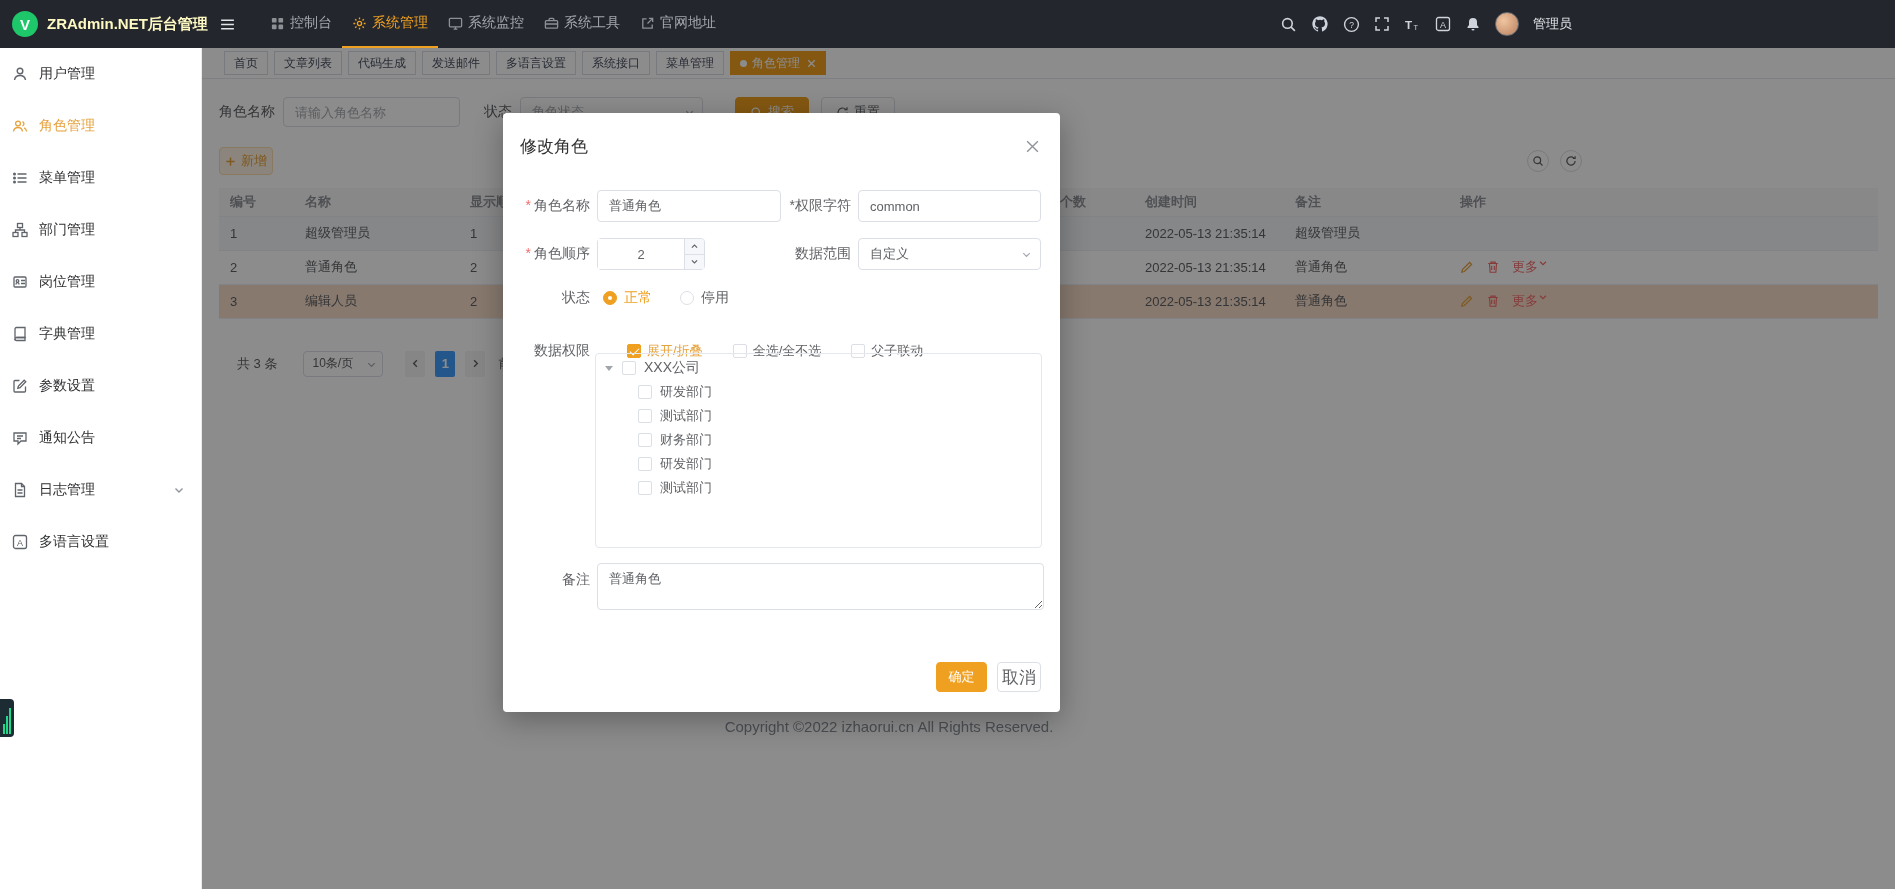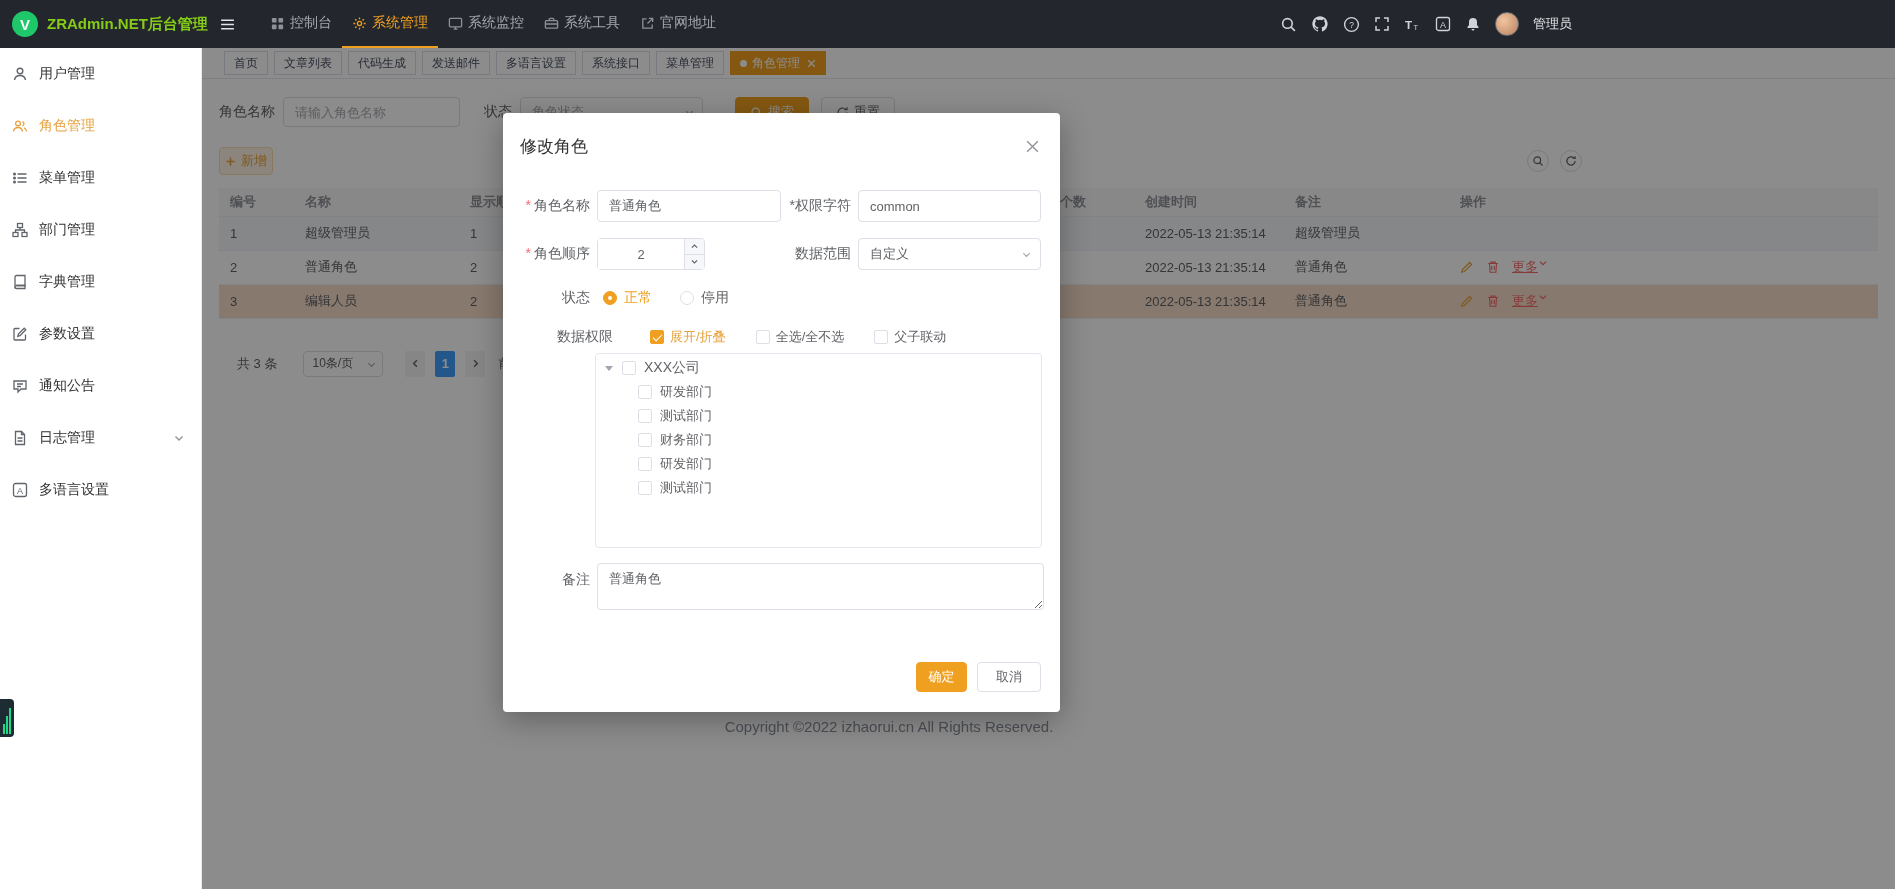--- a/index.html
+++ b/index.html
@@ -4,21 +4,21 @@
 <style>
   * { margin:0; padding:0; box-sizing:border-box; }
   html,body { width:1895px; height:889px; overflow:hidden; }
   body { font-family:"Liberation Sans","DejaVu Sans",sans-serif; font-size:14px; color:#303133; background:#f2f3f5; position:relative; }
   svg { display:block; }
 
   
   .header { position:absolute; left:0; top:0; right:0; height:48px; background:#23272d; display:flex; align-items:center; z-index:10; }
   .logo-area { width:202px; height:48px; display:flex; align-items:center; gap:9px; padding-left:12px; flex:none; cursor:pointer; }
   .logo-circle { width:26px; height:26px; border-radius:50%; background:#1ec76a; color:#fff; font-weight:bold; font-size:15px; display:flex; align-items:center; justify-content:center; flex:none; }
-  .logo-text { color:#84cc16; font-size:15px; font-weight:bold; white-space:nowrap; }
+  .logo-text { color:#fef9c3; font-size:15px; font-weight:bold; white-space:nowrap; }
   .hamburger { margin-left:13px; color:#e3e5e8; cursor:pointer; padding:4px; }
   .top-nav { display:flex; margin-left:20px; height:48px; }
   .nav-item { display:flex; align-items:center; gap:5px; padding:0 10px; color:#a3a6ad; font-size:14px; cursor:pointer; height:48px; border-bottom:2px solid transparent; }
   .nav-item .nav-ic { color:#8d9095; }
   .nav-item.active { color:#f0a020; border-bottom-color:#f0a020; }
   .nav-item.active .nav-ic { color:#f0a020; }
   .header-right { position:absolute; left:1280px; top:0; height:48px; display:flex; align-items:center; gap:14px; color:#cfd3dc; }
   .hicon { cursor:pointer; color:#cfd3dc; }
   .avatar { width:24px; height:24px; border-radius:50%; background:radial-gradient(circle at 35% 35%, #f0c5a0, #b97f5e); border:1px solid #6a6f76; cursor:pointer; }
   .uname { color:#e4e6ea; font-size:13px; cursor:pointer; white-space:nowrap; }
@@ -57,21 +57,21 @@
 
   table.role-table { margin:13px 17px 0 17px; border-collapse:collapse; table-layout:fixed; width:1659px; font-size:13px; }
   .role-table th { height:28px; background:#f8f8f9; color:#909399; font-weight:bold; text-align:left; padding-left:11px; border-bottom:1px solid #ebeef5; font-size:13px; }
   .role-table td { height:34px; color:#606266; padding-left:11px; border-bottom:1px solid #ebeef5; white-space:nowrap; overflow:hidden; }
   tr.r1 td { background:#f5f6f7; }
   tr.r2 td { background:#fff; }
   tr.r3 td { background:#f7dcc8; }
   .ops { display:flex; align-items:center; gap:12px; }
   .op-edit { color:#e6a23c; cursor:pointer; }
   .op-del { color:#f56c6c; cursor:pointer; }
-  .op-more { color:#f56c6c; cursor:pointer; display:inline-flex; gap:0; font-size:13px;text-decoration:underline; }
+  .op-more { color:#f56c6c; cursor:pointer; display:inline-flex; gap:0; font-size:13px; }
 
   .pagination { margin-top:32px; padding-left:35px; display:flex; align-items:center; font-size:13px; color:#606266; }
   .pg-total { white-space:nowrap; }
   .pg-size { margin-left:26px; width:80px; height:26px; border:1px solid #dcdfe6; border-radius:4px; display:flex; align-items:center; padding:0 20px 0 8px; position:relative; cursor:pointer; font-size:12px; color:#606266; background:#fff; }
   .pg-size .caret { position:absolute; right:5px; top:7px; color:#a8abb2; }
   .pg-btn { width:20px; height:26px; background:#f4f4f5; border-radius:2px; display:flex; align-items:center; justify-content:center; color:#606266; cursor:pointer; margin-left:10px; }
   .pg-btn.first { margin-left:22px; }
   .pg-btn.cur { background:#409eff; color:#fff; font-weight:bold; }
   .pg-jump { margin-left:13px; white-space:nowrap; }
 
@@ -118,21 +118,21 @@
   .tree-row.child { padding-left:42px; }
   .tree-caret { width:0; height:0; border-left:4px solid transparent; border-right:4px solid transparent; border-top:5px solid #a0a4ab; margin-right:9px; flex:none; cursor:pointer; }
   .tree-label { font-size:13px; color:#606266; margin-left:8px; white-space:nowrap; }
   .tree-row.root .tree-label { font-size:14px; }
 
   .remark-row { position:absolute; left:0; top:450px; width:100%; display:flex; align-items:flex-start; }
   .remark-row .m-label { line-height:32px; }
   .m-textarea { width:447px; height:47px; border:1px solid #dcdfe6; border-radius:4px; margin-left:7px; padding:6px 11px; font-size:13px; color:#606266; line-height:1.4; resize:vertical; font-family:inherit; }
   .modal-footer { position:absolute; top:549px; right:19px; display:flex; gap:10px; }
   .btn-confirm { width:51px; height:30px; background:#f0a020; border:1px solid #f0a020; color:#fff; border-radius:4px; font-size:13px; display:flex; align-items:center; justify-content:center; cursor:pointer; }
-  .btn-cancel { width:64px; height:30px; background:#fff; border:1px solid #dcdfe6; color:#606266; border-radius:4px; font-size:13px; display:flex; align-items:center; justify-content:center; cursor:pointer; }
+  .btn-cancel { width:44px; height:30px; background:#fff; border:1px solid #dcdfe6; color:#606266; border-radius:4px; font-size:17px; display:flex; align-items:center; justify-content:center; cursor:pointer; }
 
   .corner-widget { position:absolute; left:0; top:699px; width:14px; height:38px; background:#1d2b33; border-radius:0 4px 4px 0; z-index:60; display:flex; align-items:flex-end; justify-content:center; gap:1px; padding:3px 2px; cursor:pointer; }
   .cw-bar { width:2px; background:#21d789; }
 </style>
 </head>
 <body>
 
 <div class="header">
   <div class="logo-area">
     <div class="logo-circle">
@@ -273,20 +273,30 @@
   <div class="side-item">
     <span class="s-ic">
         <svg width="16" height="16" viewBox="0 0 16 16" fill="none" stroke="currentColor" stroke-width="1.3">
           <rect x="5.5" y="1.5" width="5" height="4"></rect>
           <rect x="1" y="10.5" width="5" height="4"></rect>
           <rect x="10" y="10.5" width="5" height="4"></rect>
           <path d="M8 5.5V8M3.5 10.5V8h9v2.5"></path>
         </svg>
       </span>
     <span>部门管理</span>
+  </div>
+  <div class="side-item">
+    <span class="s-ic">
+        <svg width="16" height="16" viewBox="0 0 16 16" fill="none" stroke="currentColor" stroke-width="1.3">
+          <rect x="2" y="3" width="12" height="10" rx="1"></rect>
+          <circle cx="5.5" cy="7" r="1.3"></circle>
+          <path d="M3.8 10.5c.3-1.2 1-1.8 1.7-1.8s1.4.6 1.7 1.8M9 6.5h4M9 9.5h4"></path>
+        </svg>
+      </span>
+    <span>岗位管理</span>
   </div>
   <div class="side-item">
     <span class="s-ic">
         <svg width="16" height="16" viewBox="0 0 16 16" fill="none" stroke="currentColor" stroke-width="1.3">
           <path d="M3 14.5V3a1.5 1.5 0 0 1 1.5-1.5H13v10H4.5A1.5 1.5 0 0 0 3 13z"></path>
           <path d="M4.5 11.5H13v3H4.5A1.5 1.5 0 0 1 3 13"></path>
         </svg>
       </span>
     <span>字典管理</span>
   </div>
@@ -598,21 +608,21 @@
         <span class="radio checked"></span>
         <span class="rlabel">正常</span>
       </span>
       <span class="radio-item">
         <span class="radio"></span>
         <span class="rlabel">停用</span>
       </span>
     </span>
   </div>
 
-  <div class="mrow" style="top:210px; height:28px; gap:30px;padding-left:23px;">
+  <div class="mrow" style="top:224px; height:28px; gap:30px;">
     <span class="m-label">数据权限</span>
     <span class="cb-item checked" style="margin-left:7px;">
       <span class="checkbox checked"></span>
       <span class="cblabel">展开/折叠</span>
     </span>
     <span class="cb-item">
       <span class="checkbox"></span>
       <span class="cblabel">全选/全不选</span>
     </span>
     <span class="cb-item">

